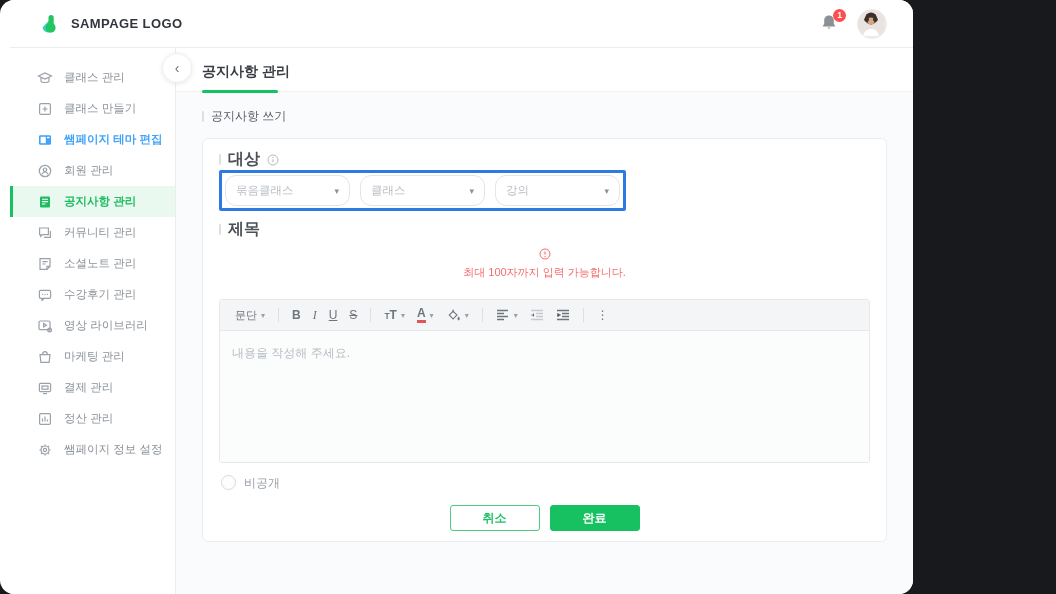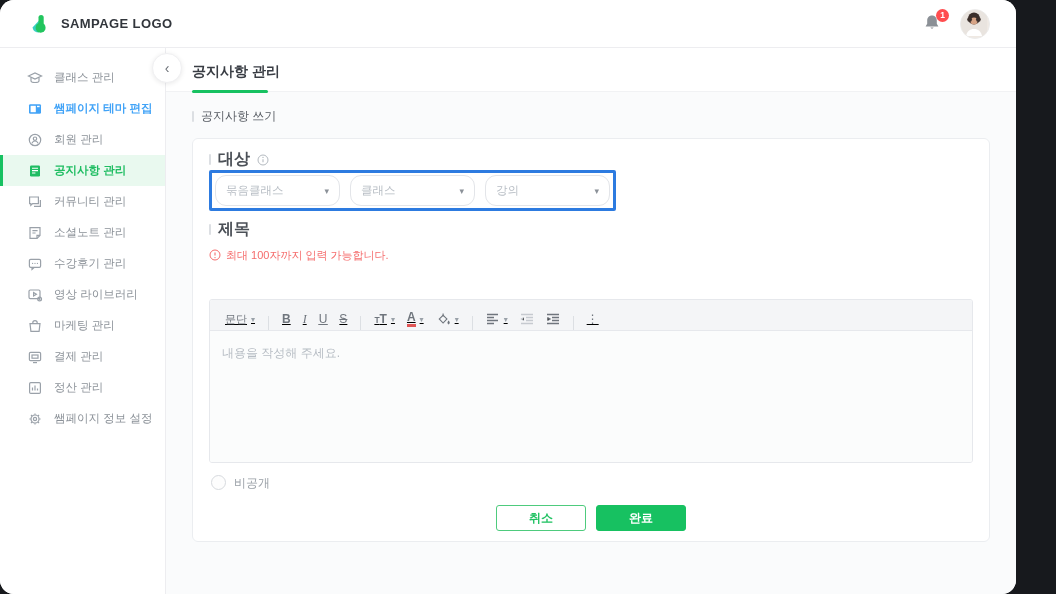--- a/index.html
+++ b/index.html
@@ -2,22 +2,22 @@
 <html><head>
 <meta charset="utf-8">
 <style>
   html,body{margin:0;padding:0;}
   body{
     width:1056px;height:594px;background:#17191d;
     font-family:"Liberation Sans","DejaVu Sans",sans-serif;
     -webkit-font-smoothing:antialiased;
   }
   .window{
-    width:1016px;height:594px;background:#fff;border-radius:14px;
-    overflow:hidden;display:flex;flex-direction:column;box-sizing:border-box;
+    width:913px;height:594px;background:#fff;border-radius:14px;
+    overflow:hidden;display:flex;flex-direction:column;box-sizing:border-box;padding-left:10px;
   }
   
   .topbar{
     height:48px;min-height:48px;background:#fff;border-bottom:1px solid #ededf0;
     display:flex;align-items:center;justify-content:space-between;
     padding:0 26px 0 28px;box-sizing:border-box;
   }
   .brand{display:flex;align-items:center;gap:9px;cursor:pointer;}
   .brand-text{font-size:13px;font-weight:700;color:#32363c;letter-spacing:.4px;}
   .top-right{display:flex;align-items:center;gap:16px;}
@@ -97,27 +97,27 @@
   .gap13{height:13px;}
   .gap24{height:22px;}
   .text-input{
     width:100%;height:27px;border:1px solid #e6e8ec;border-radius:3px;background:#fff;
     box-sizing:border-box;padding:0 10px;font-size:11.5px;color:#3a3e44;outline:none;
     font-family:"Liberation Sans","DejaVu Sans",sans-serif;
   }
   .text-input::placeholder{color:#b7bdc4;}
   .warning{
     display:flex;align-items:center;gap:5px;margin-top:5px;height:14px;
-    font-size:11px;color:#f56c6c;
+    font-size:11px;color:#f56c6c;flex-direction:column;
   }
   
   .editor{border:1px solid #e6e8ec;border-radius:3px;overflow:hidden;margin-top:2px;}
   .toolbar{
     height:30px;background:#f4f5f7;border-bottom:1px solid #e6e8ec;
-    display:flex;align-items:flex-end;padding:0 10px;gap:2px;text-decoration:underline;
+    display:flex;align-items:center;padding:0 10px;gap:2px;
   }
   .tbtn{
     display:flex;align-items:center;gap:4px;padding:0 5px;height:22px;border-radius:3px;
     cursor:pointer;color:#6f757d;font-size:12px;user-select:none;
   }
   .tbtn.light{color:#c6cad0;}
   .tbtn .caret{font-size:8px;color:#9aa1a9;}
   .t-para{font-size:11px;color:#6f757d;}
   .t-b{font-weight:700;}
   .t-i{font-style:italic;font-family:"Liberation Serif",serif;}
@@ -195,20 +195,29 @@
       <div class="side-item">
         <span class="ico">
           <svg width="16" height="16" viewBox="0 0 16 16" fill="none" stroke-width="1.2">
             <path d="M1.5 6 8 3l6.5 3L8 9z"></path>
               <path d="M4 7.6v3.1c0 .9 1.8 1.8 4 1.8s4-.9 4-1.8V7.6"></path>
           </svg>
         </span>
         <span>클래스 관리</span>
       </div>
 
+      <div class="side-item">
+        <span class="ico">
+          <svg width="16" height="16" viewBox="0 0 16 16" fill="none" stroke-width="1.2">
+            <rect x="2.6" y="2.6" width="10.8" height="10.8" rx="1.5"></rect>
+              <path d="M8 5.4v5.2M5.4 8h5.2"></path>
+          </svg>
+        </span>
+        <span>클래스 만들기</span>
+      </div>
 
       <div class="side-item blue">
         <span class="ico">
           <svg width="16" height="16" viewBox="0 0 16 16">
             <rect x="2" y="3.2" width="12" height="9.6" rx="1.4" fill="#41a3f7" stroke="none"></rect>
             <rect x="3.6" y="4.8" width="5.2" height="6.4" fill="#fff" stroke="none"></rect>
             <rect x="10" y="4.8" width="2.6" height="1.4" fill="#fff" stroke="none"></rect>
           </svg>
         </span>
         <span>쌤페이지 테마 편집</span>

